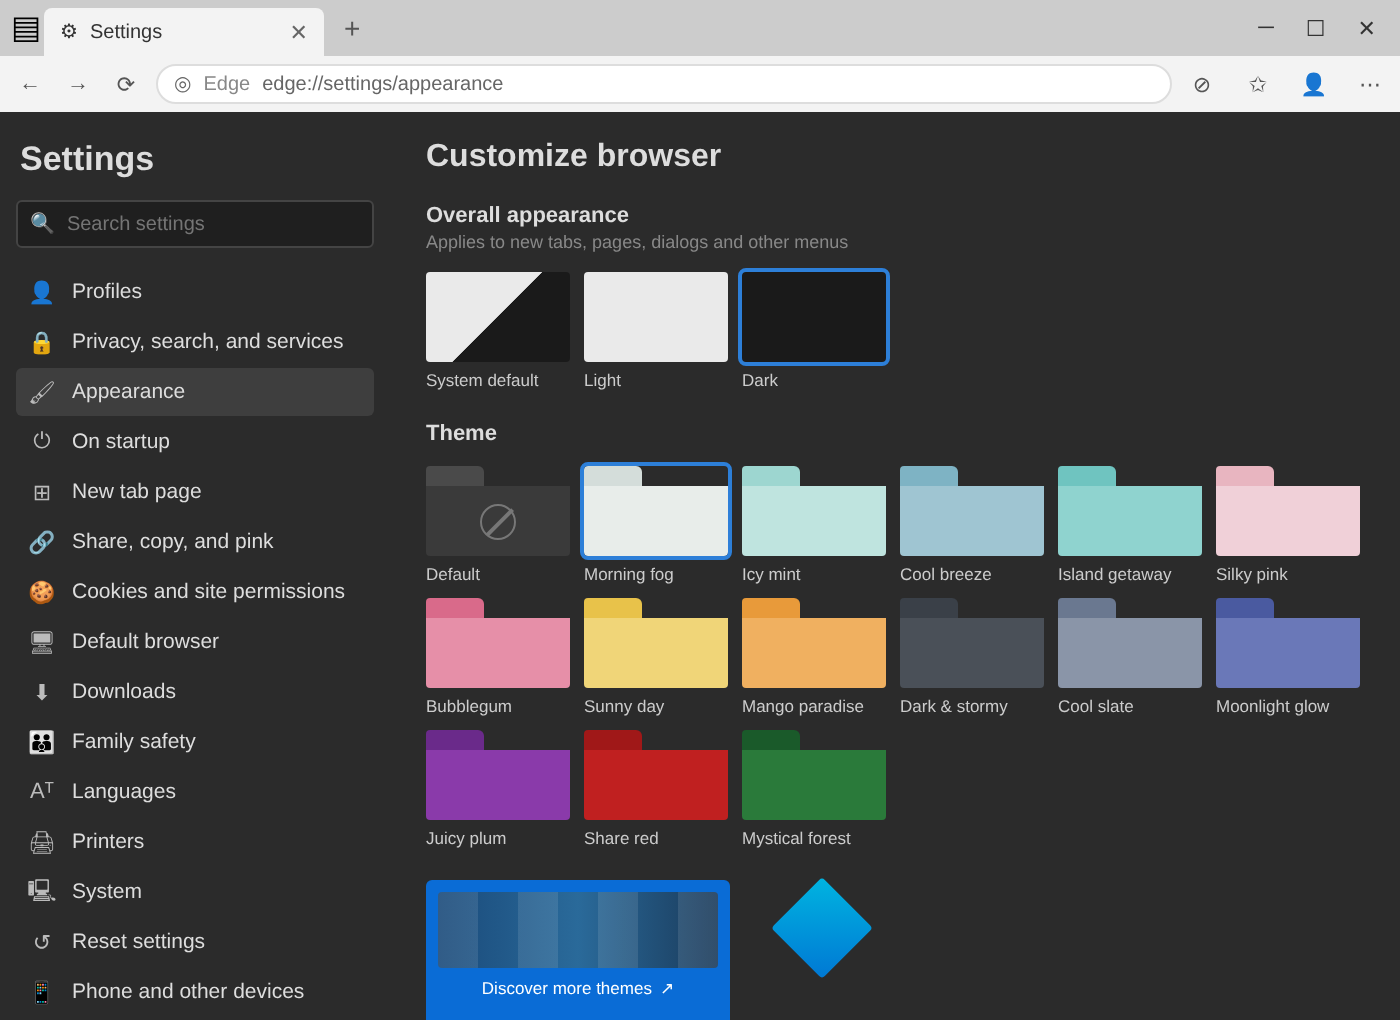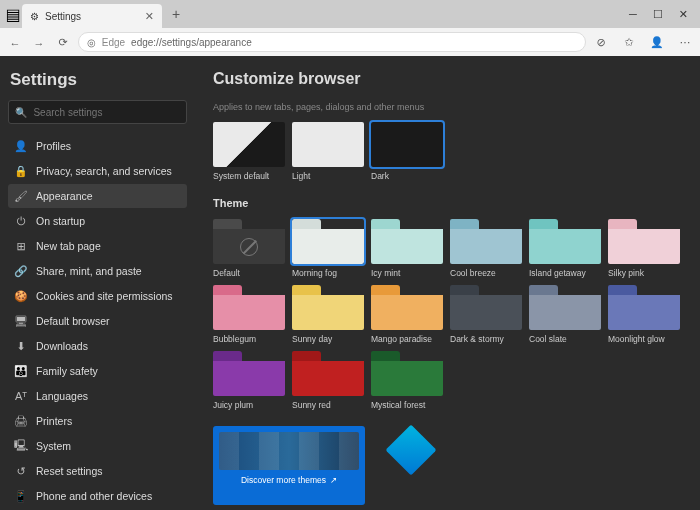--- a/index.html
+++ b/index.html
@@ -122,21 +122,21 @@
         <div class="sb-item">
           <span class="sb-ico">⏻</span>
           <span>On startup</span>
         </div>
         <div class="sb-item">
           <span class="sb-ico">⊞</span>
           <span>New tab page</span>
         </div>
         <div class="sb-item">
           <span class="sb-ico">🔗</span>
-          <span>Share, mint, and paste</span>
+          <span>Share, copy, and pink</span>
         </div>
         <div class="sb-item">
           <span class="sb-ico">🍪</span>
           <span>Cookies and site permissions</span>
         </div>
         <div class="sb-item">
           <span class="sb-ico">🖥</span>
           <span>Default browser</span>
         </div>
         <div class="sb-item">
@@ -167,20 +167,21 @@
           <span class="sb-ico">📱</span>
           <span>Phone and other devices</span>
         </div>
         <div class="sb-item"></div>
       </div>
   </aside>
 
   <main class="main">
     <h1>Customize browser</h1>
 
+    <div class="sect-label">Overall appearance</div>
     <div class="sect-sub">Applies to new tabs, pages, dialogs and other menus</div>
     <div class="card-row" id="overall-row">
         <div class="card">
           <div class="preview appear-default"></div>
           <div class="lbl">System default</div>
         </div>
         <div class="card">
           <div class="preview appear-light"></div>
           <div class="lbl">Light</div>
         </div>
@@ -283,21 +284,21 @@
             <div class="tp-tab"></div>
             <div class="tp-body"></div>
           </div>
           <div class="lbl">Juicy plum</div>
         </div>
         <div class="card">
           <div class="preview theme-preview t-spicyred">
             <div class="tp-tab"></div>
             <div class="tp-body"></div>
           </div>
-          <div class="lbl">Sunny red</div>
+          <div class="lbl">Share red</div>
         </div>
         <div class="card">
           <div class="preview theme-preview t-mystical">
             <div class="tp-tab"></div>
             <div class="tp-body"></div>
           </div>
           <div class="lbl">Mystical forest</div>
         </div>
       </div>
 

